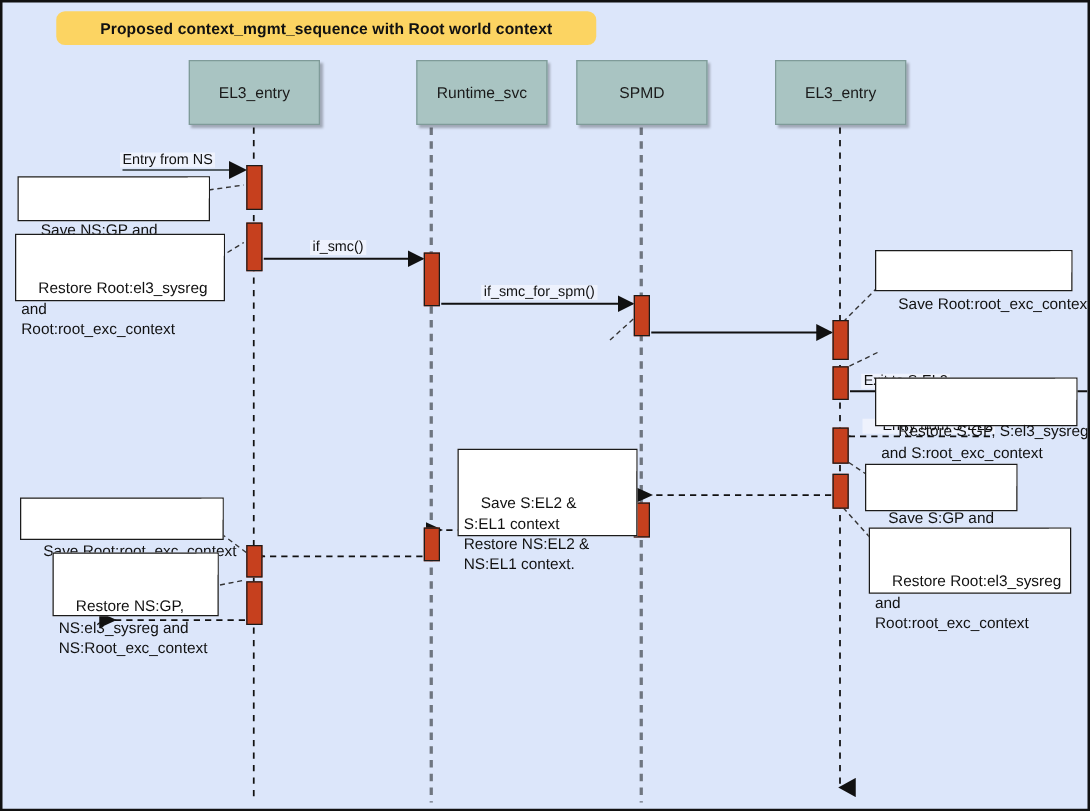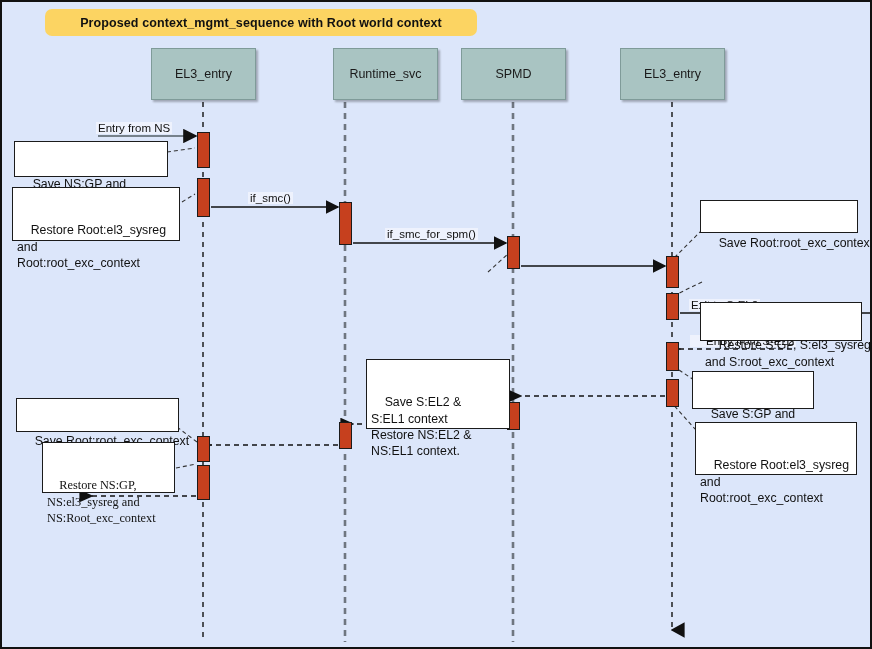--- a/index.html
+++ b/index.html
@@ -238,20 +238,20 @@
     <span>Restore Root:el3_sysreg
 and
 Root:root_exc_context</span>
   </div>
 
   <div class="note" style="left:14px;top:396px;width:163px;height:34px;">
     <span class="foldtri"></span>
     <span>Save Root:root_exc_context</span>
   </div>
 
-  <div class="note" style="left:40px;top:440px;width:133px;height:51px;font-family:Liberation Serif, serif;">
+  <div class="note" style="left:40px;top:440px;width:133px;height:51px;">
     <span class="foldtri"></span>
     <span>Restore NS:GP,
 NS:el3_sysreg and
 NS:Root_exc_context</span>
   </div>
 
 </div>
 
 </body></html>

